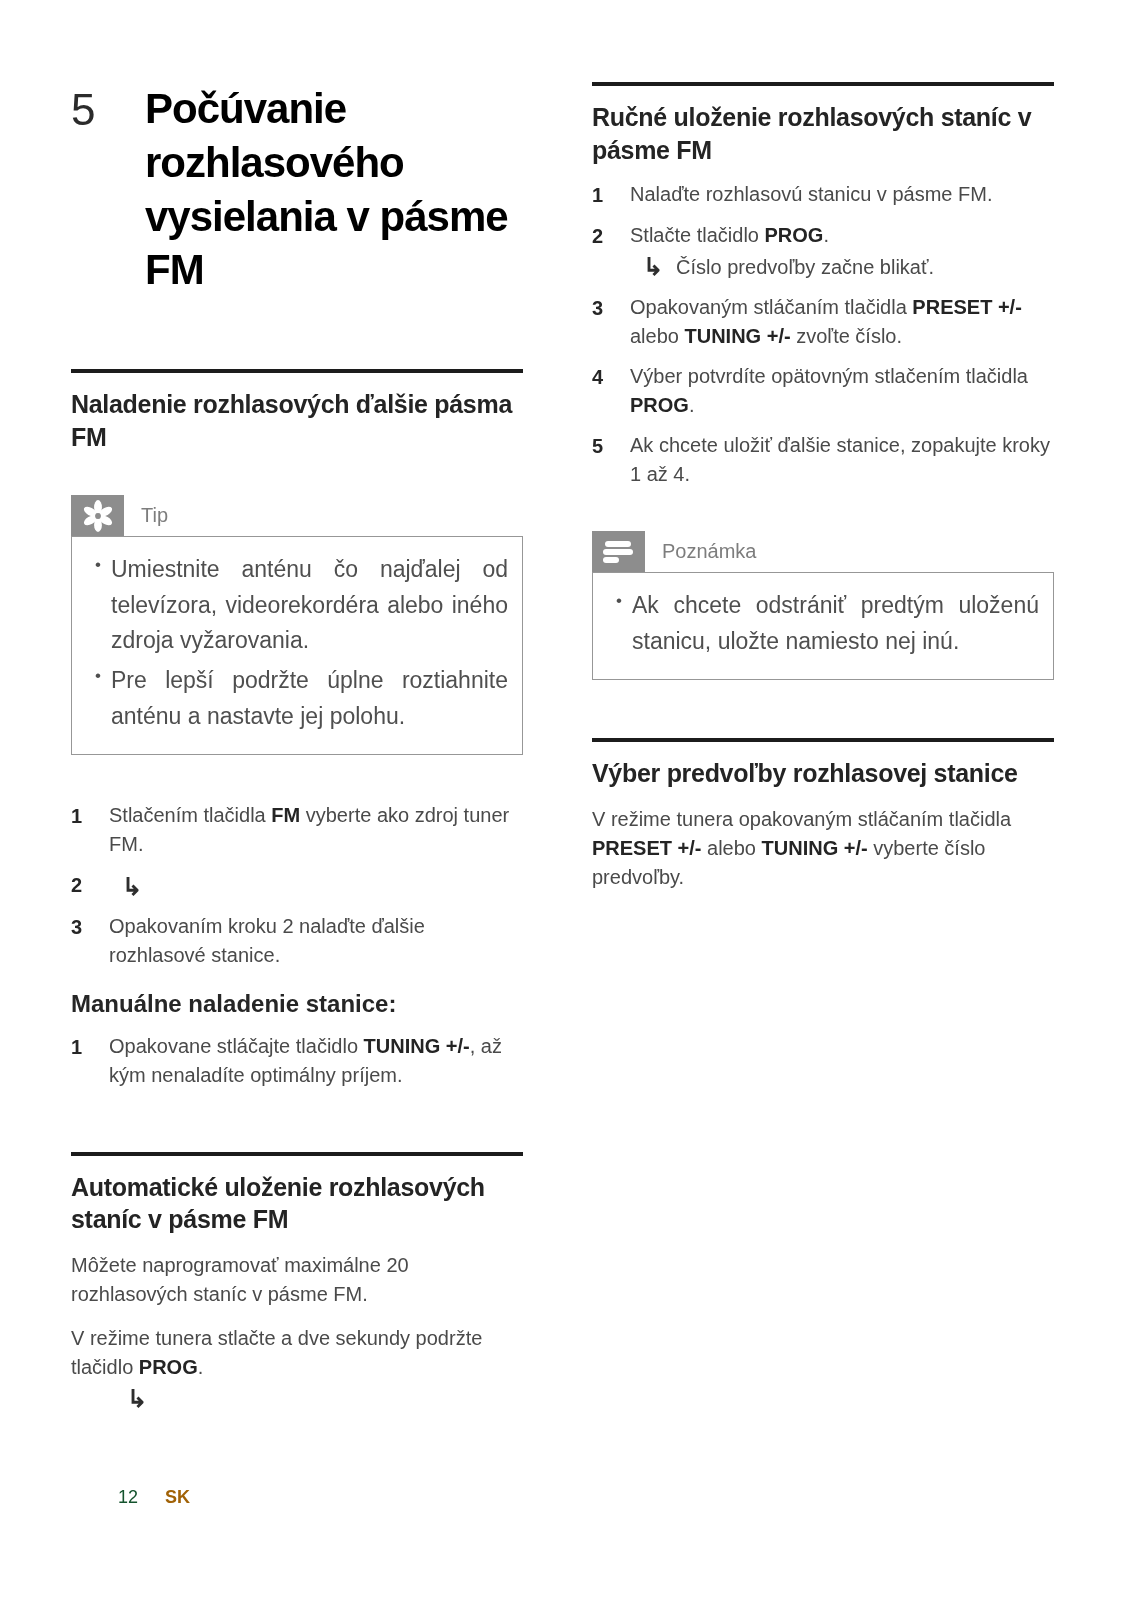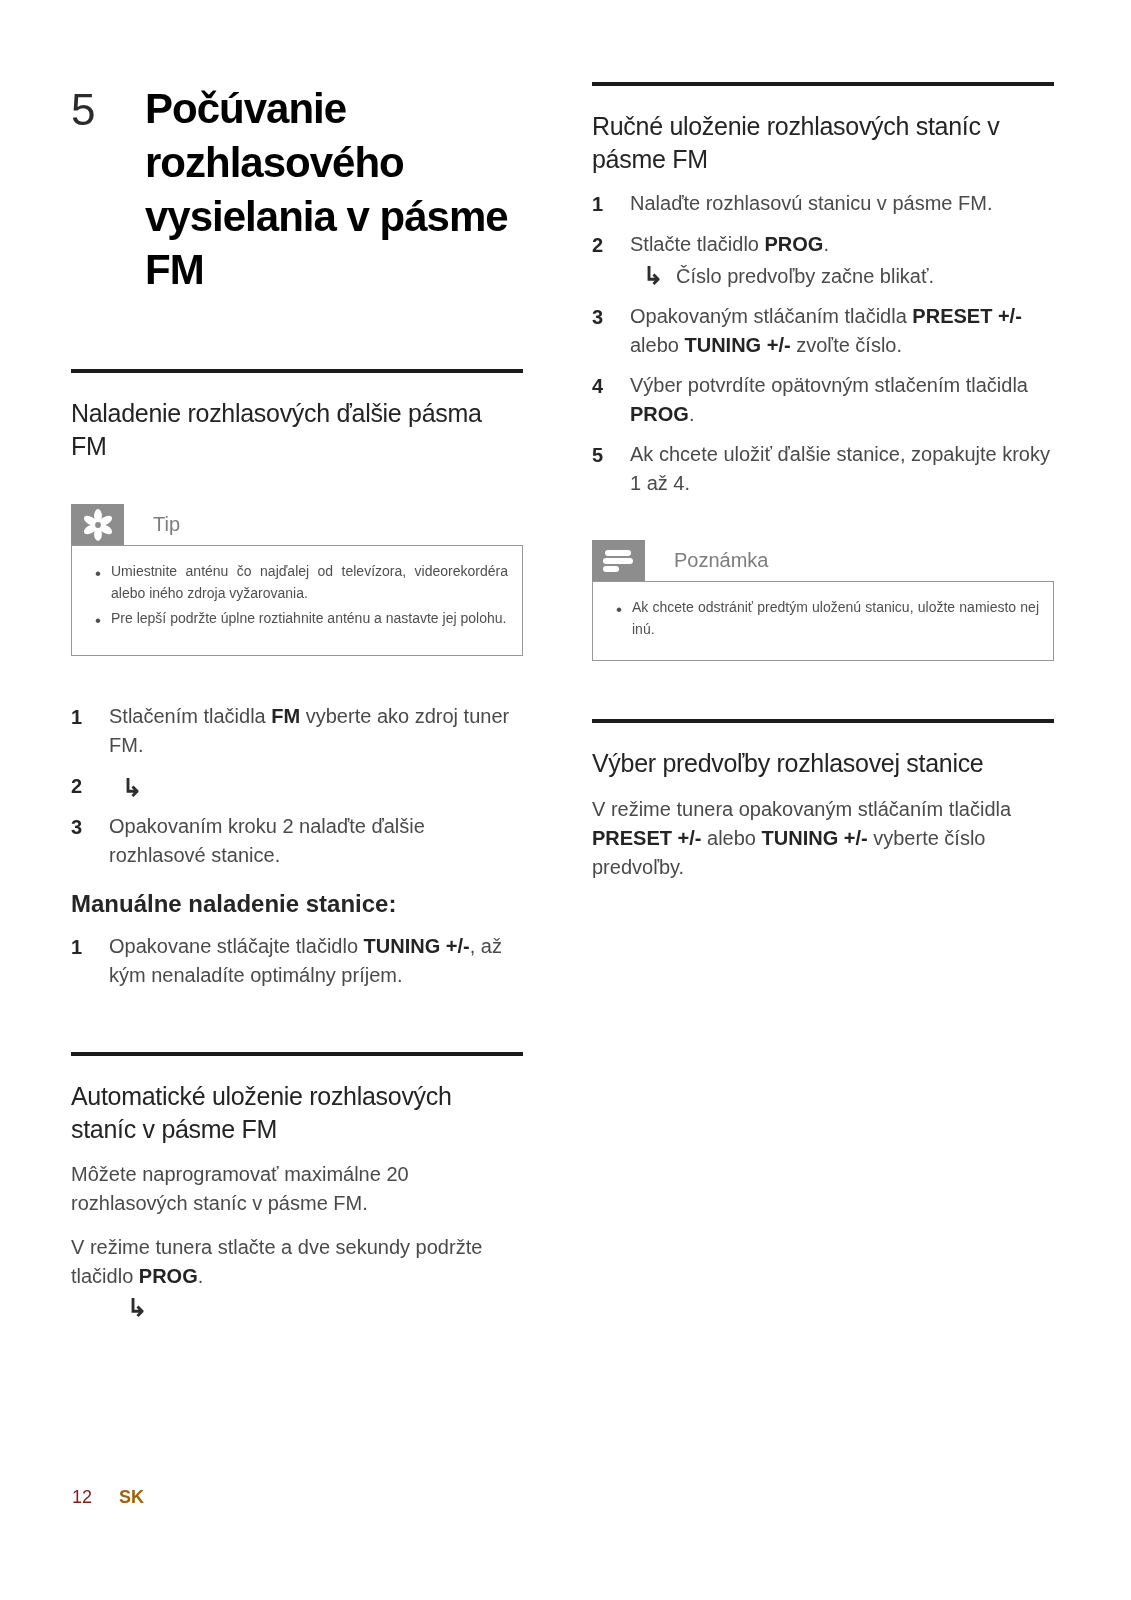--- a/index.html
+++ b/index.html
@@ -21,22 +21,22 @@
     letter-spacing:-1px;
   }
   .chapter-title {
     flex:1; font-size:42px; line-height:1.28; color:#000000;
     letter-spacing:-1px;
   }
 
   
   .section-rule { border-top:4px solid #1c1c1c; }
   .section-title {
-    font-weight:normal; font-size:25px; line-height:1.3; color:#242424;
-    padding-top:24px; letter-spacing:-0.3px;
+    font-weight:bold; font-size:25px; line-height:1.3; color:#242424;
+    padding-top:15px; letter-spacing:-0.3px;
   }
 
   
   .steps { list-style:none; }
   .steps-top { margin-top:46px; }
   .step { display:flex; margin-bottom:11px; }
   .step-num {
     width:38px; flex:0 0 38px; font-weight:bold; font-size:20px;
     color:#262626; line-height:1.45; padding-top:1px;
   }
@@ -57,40 +57,40 @@
   .subheading {
     font-size:24px; font-weight:bold; color:#262626;
     margin:20px 0 14px 0;
   }
 
   
   .para { font-size:20px; line-height:1.45; color:#4a4a4a; margin-top:15px; }
 
   
   .notice { margin-top:42px; }
-  .notice-head { display:flex; align-items:center;gap:12px; }
+  .notice-head { display:flex; align-items:center; }
   .notice-icon {
     width:53px; height:41px; background:#8d8d8d;
     display:flex; align-items:center; justify-content:center;
   }
   .notice-label { margin-left:17px; font-size:20px; color:#7d7d7d; }
   .notice-body { border:1px solid #979797; padding:15px 10px 16px 13px; }
   .notice-bullet { display:flex; margin-bottom:4px; }
   .bullet-dot {
     flex:0 0 auto; width:26px; text-align:center; color:#4f4f4f;
     font-size:17px; line-height:1.55;
   }
   .bullet-text {
-    flex:1; font-size:14px; line-height:1.55; color:#4f4f4f;
+    flex:1; font-size:23px; line-height:1.55; color:#4f4f4f;
     text-align:justify; padding-right:4px;
   }
 
   
   .footer { position:absolute; left:72px; top:1487px; display:flex; align-items:baseline; }
-  .page-number { font-size:18px; color:#7f1d1d; }
+  .page-number { font-size:18px; color:#14532d;margin-left:46px; }
   .page-lang { font-size:18px; font-weight:bold; color:#a16207; margin-left:27px; }
 
   .mt-sec { margin-top:62px; }
   .mt-sec-right { margin-top:58px; }
 </style>
 </head>
 <body>
 
 <div class="col col-left">
 

